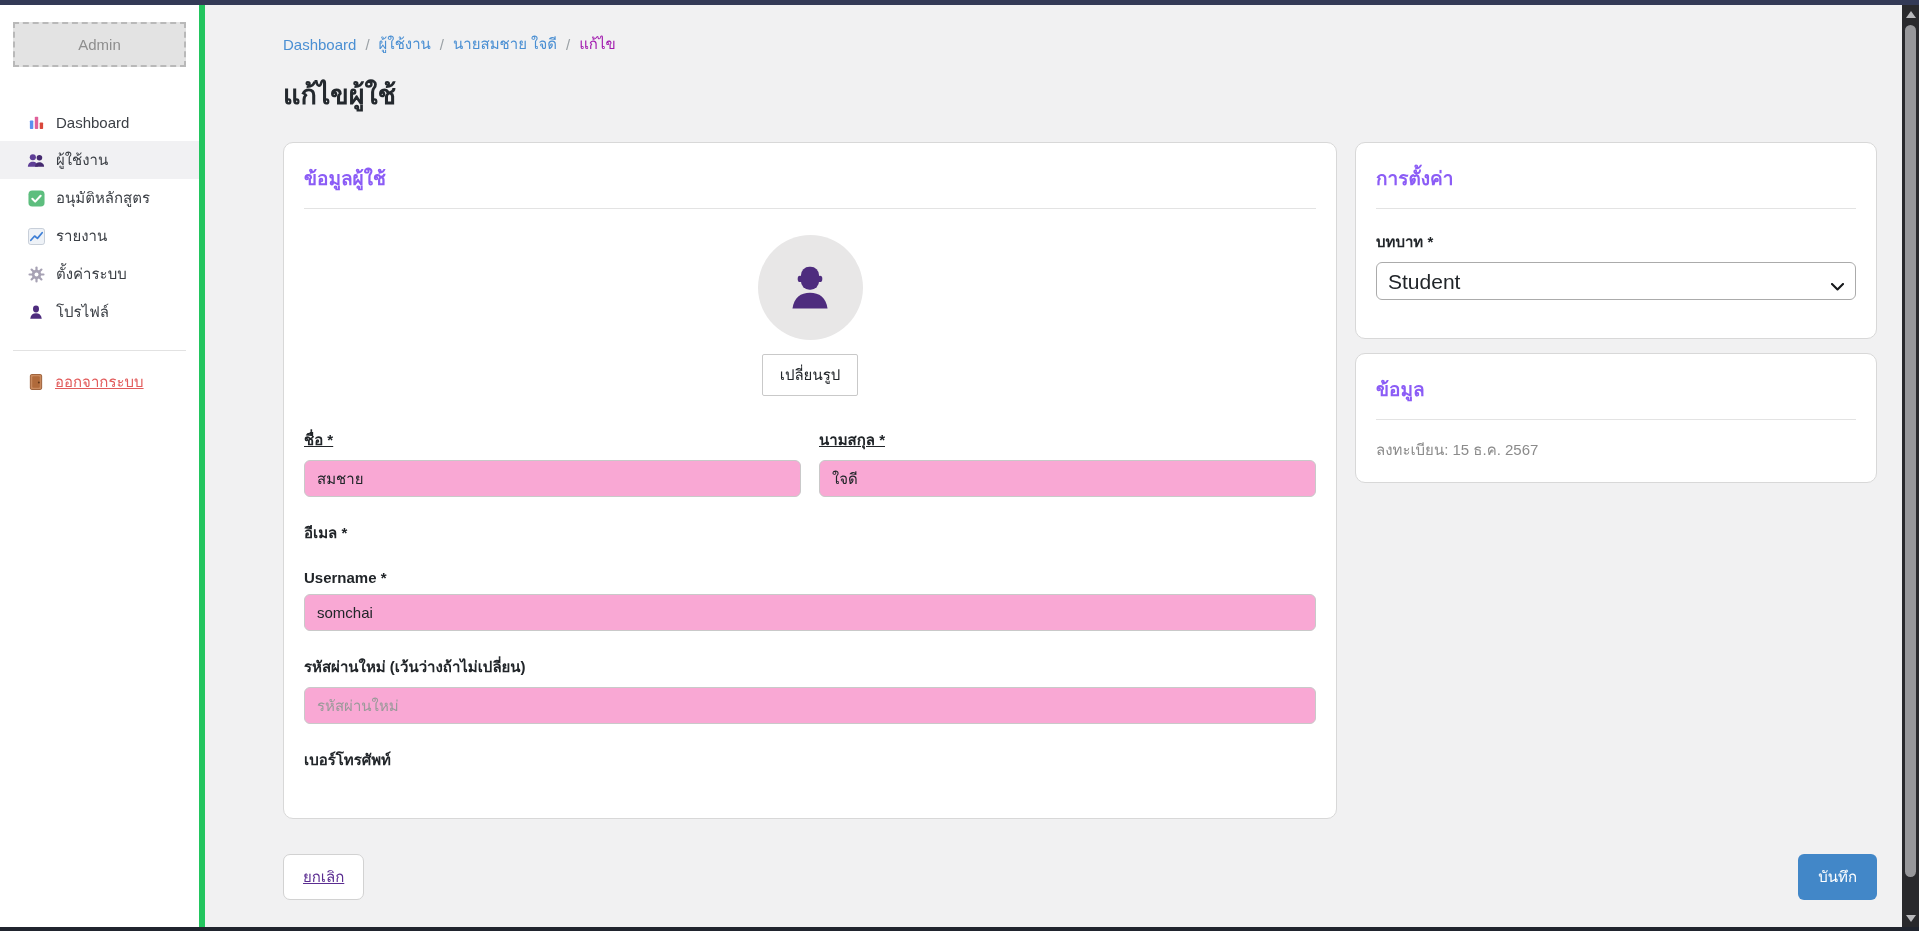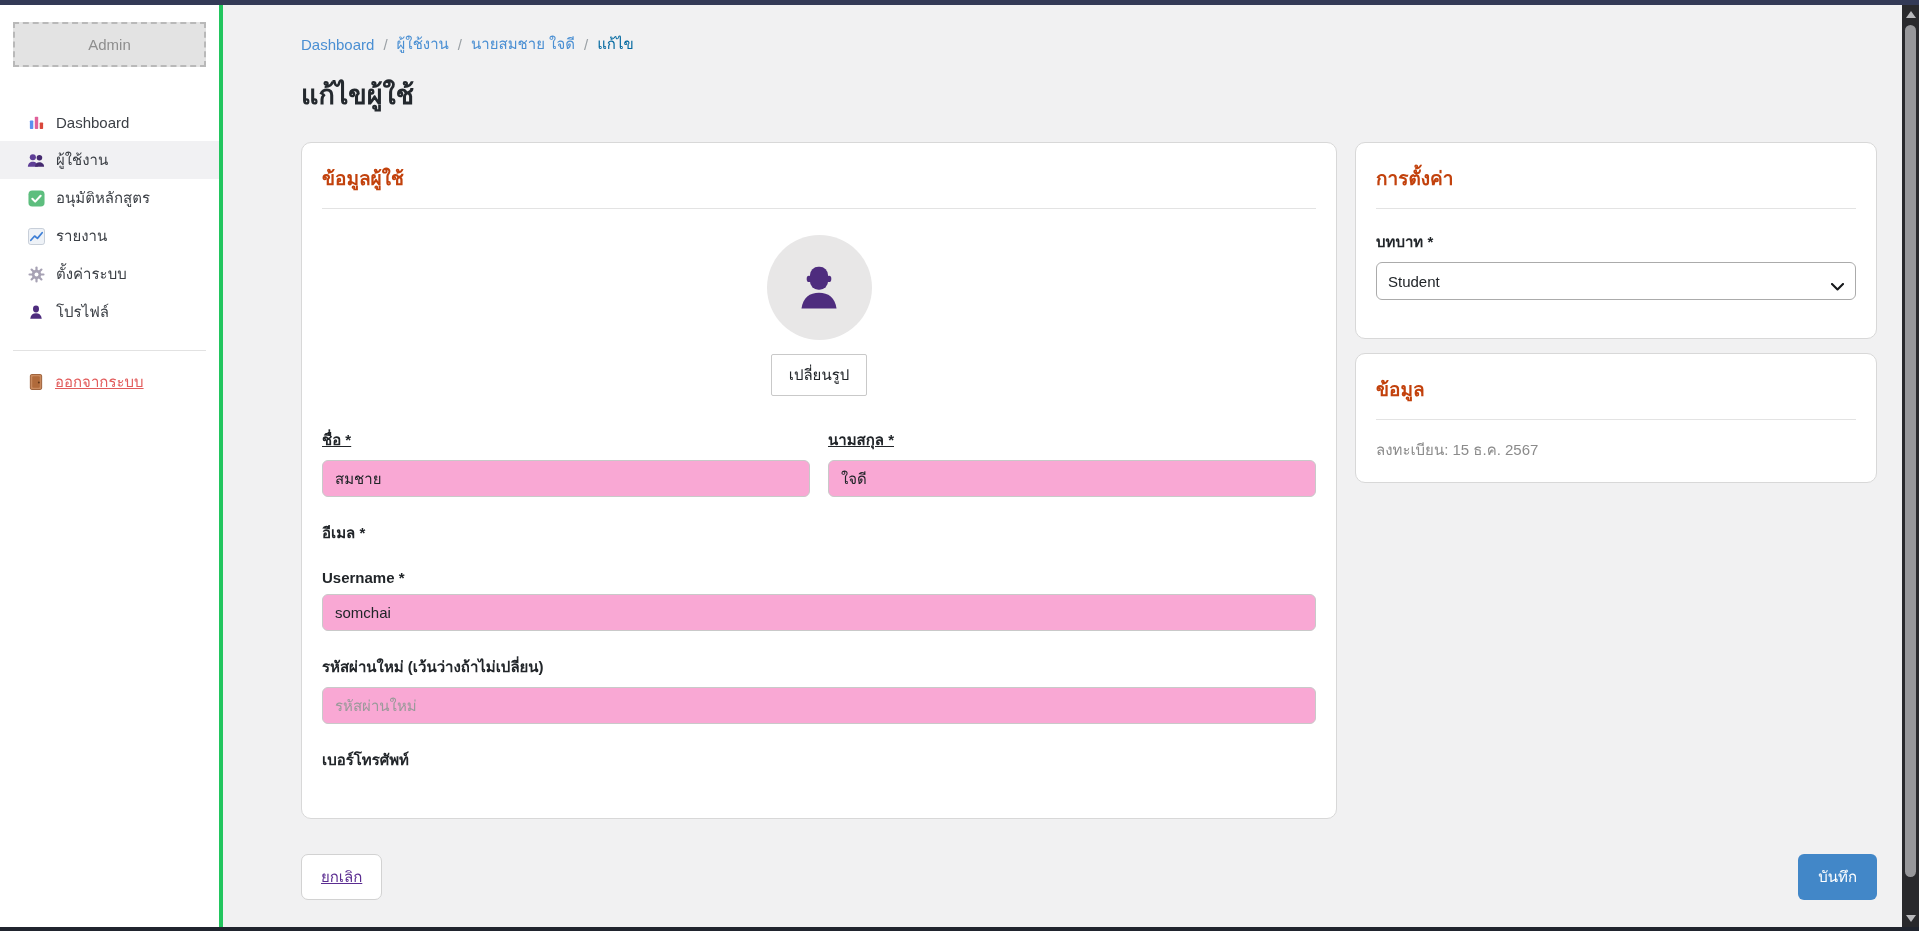--- a/index.html
+++ b/index.html
@@ -18,21 +18,21 @@
   .scrollbar { position: fixed; top: 5px; right: 0; bottom: 4px; width: 17px; background: #29292c; z-index: 40; }
   .sb-arrow { position: absolute; left: 0; width: 17px; height: 18px; display: flex; align-items: center; justify-content: center; }
   .sb-arrow.up { top: 0; }
   .sb-arrow.down { bottom: 0; }
   .tri-up { width: 0; height: 0; border-left: 5px solid transparent; border-right: 5px solid transparent; border-bottom: 7px solid #b9b9bc; }
   .tri-down { width: 0; height: 0; border-left: 5px solid transparent; border-right: 5px solid transparent; border-top: 7px solid #b9b9bc; }
   .sb-thumb { position: absolute; left: 3px; top: 20px; width: 11px; bottom: 50px; background: #97979a; border-radius: 7px; }
   
   .layout { display: flex; width: 1902px; height: 922px; margin-top: 5px; }
   
-  .sidebar { width: 223px; background: #ffffff; border-right: 4px solid #22c55e; padding-top: 13px; flex-shrink: 0; }
+  .sidebar { width: 205px; background: #ffffff; border-right: 6px solid #22c55e; padding-top: 13px; flex-shrink: 0; }
   .admin-logo {
     margin: 4px 13px 0 13px; height: 45px;
     background: #e3e3e3; border: 2px dashed #b9b9b9;
     display: flex; align-items: center; justify-content: center;
     color: #8e8e8e; font-size: 15px;
   }
   .nav { margin-top: 36px; }
   .nav-item {
     height: 38px; display: flex; align-items: center; gap: 11px;
     padding-left: 27px; font-size: 15px; color: #3b3f45; cursor: pointer;
@@ -42,25 +42,25 @@
   .sidebar-divider { border: none; border-top: 1px solid #e2e2e2; margin: 19px 13px; }
   .logout-link {
     display: flex; align-items: center; gap: 10px; padding-left: 27px;
     font-size: 15px; color: #e25b5b; text-decoration: underline; cursor: pointer; margin-top: 14px;
   }
   
   .main { flex: 1; padding: 27px 25px 0 78px; }
   .breadcrumb { font-size: 15px; color: #8a8f94; display: flex; gap: 9px; align-items: center; }
   .breadcrumb .crumb-link { color: #4a8fd3; text-decoration: none; cursor: pointer; }
   .breadcrumb .crumb-sep { color: #9aa0a5; }
-  .breadcrumb .crumb-current { color: #0369a1; text-align: center; }
+  .breadcrumb .crumb-current { color: #a21caf; text-align: center; }
   .page-title { font-size: 27px; font-weight: bold; color: #24292e; margin: 17px 0 0 0; }
   .content-grid { display: grid; grid-template-columns: 1fr 522px; gap: 18px; align-items: start; margin-top: 26px; }
   .card { background: #ffffff; border: 1px solid #d8d8d8; border-radius: 10px; padding: 20px; }
-  .card-title { font-size: 19px; font-weight: bold; color: #c2410c; }
+  .card-title { font-size: 19px; font-weight: bold; color: #8b5cf6; }
   .card-divider { border: none; border-top: 1px solid #e3e3e3; margin: 15px 0 0 0; }
   
   .form-card { padding-bottom: 38px; }
   .avatar-section { display: flex; flex-direction: column; align-items: center; margin-top: 26px; }
   .avatar { width: 105px; height: 105px; border-radius: 50%; background: #e8e7e7; display: flex; align-items: center; justify-content: center; }
   .change-photo-btn {
     margin-top: 14px; background: #ffffff; border: 1px solid #c9c9c9; border-radius: 2px;
     padding: 8px 17px; font-size: 15px; color: #212529; cursor: pointer; font-family: inherit;
   }
   .field { margin-top: 24px; }
@@ -71,21 +71,21 @@
     padding: 0 12px; font-size: 15px; color: #212529; font-family: inherit; background: #f9a8d4;
   }
   .text-input::placeholder { color: #9a9a9a; }
   
   .right-col { display: flex; flex-direction: column; gap: 14px; }
   .settings-card { padding-bottom: 38px; }
   .role-label { margin-top: 21px; }
   .select-wrap { position: relative; }
   .role-select {
     width: 100%; height: 38px; border: 1px solid #ababab; border-radius: 6px;
-    padding: 0 30px 0 11px; font-size: 15px; color: #212529; background: #fff;
+    padding: 0 30px 0 11px; font-size: 21px; color: #212529; background: #fff;
     -webkit-appearance: none; appearance: none; font-family: inherit; cursor: pointer;
   }
   .select-chevron { position: absolute; right: 12px; top: 15px; pointer-events: none; }
   .info-text { margin-top: 18px; font-size: 15px; color: #8b8b8b; }
   
   .actions-row { display: flex; justify-content: space-between; align-items: center; margin-top: 35px; }
   .cancel-btn {
     background: #ffffff; border: 1px solid #d2d2d2; border-radius: 7px;
     padding: 10px 19px; font-size: 15px; cursor: pointer; font-family: inherit;
     color: #5b2d91; text-decoration: underline;

